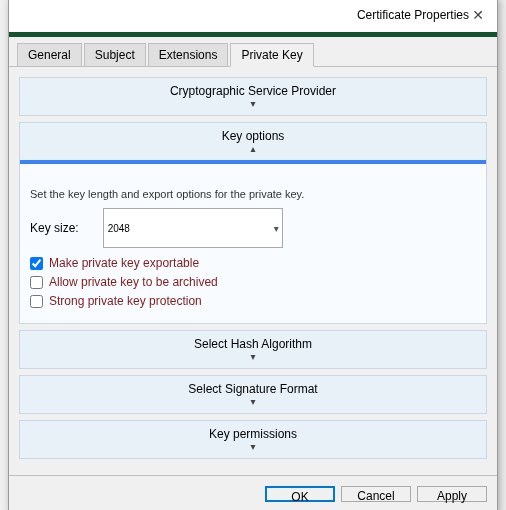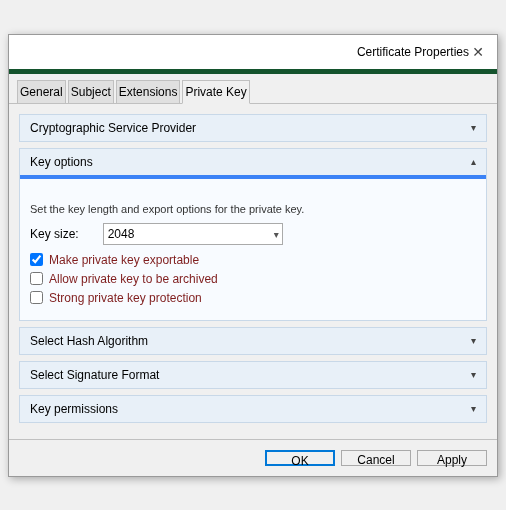--- a/index.html
+++ b/index.html
@@ -46,21 +46,21 @@
       padding: 0;
     }
     .tabs {
       display: flex;
       padding: 6px 8px 0 8px;
       background: #f0f0f0;
       border-bottom: 1px solid #c0c0c0;
       gap: 2px;
     }
     .tab {
-      padding: 4px 2px;
+      padding: 4px 10px;
       font-size: 12px;
       cursor: pointer;
       background: #e0e0e0;
       border: 1px solid #c0c0c0;
       border-bottom: none;
       color: #000;
     }
     .tab.active {
       background: #f0f0f0;
       border-bottom: 1px solid #f0f0f0;
@@ -76,20 +76,21 @@
       border: 1px solid #c8d8e8;
       margin-bottom: 6px;
     }
     .section-header {
       display: flex;
       justify-content: space-between;
       align-items: center;
       padding: 6px 10px;
       cursor: pointer;
       user-select: none;
+      flex-direction: column;
     }
     .section-header-text {
       font-size: 12px;
       color: #000;
     }
     .chevron {
       font-size: 10px;
       color: #444;
     }
     .section-body {
@@ -108,22 +109,22 @@
       align-items: center;
       gap: 24px;
       margin-bottom: 8px;
     }
     .key-size-label {
       font-size: 12px;
       white-space: nowrap;
     }
     .key-size-select {
       width: 180px;
-      height: 22px;
-      font-size: 12px;
+      height: 40px;
+      font-size: 10px;
       border: 1px solid #aaa;
       background: #fff;
       padding: 2px 4px;
       appearance: none;
       -webkit-appearance: none;
       position: relative;
     }
     .select-wrapper {
       position: relative;
       display: inline-block;

